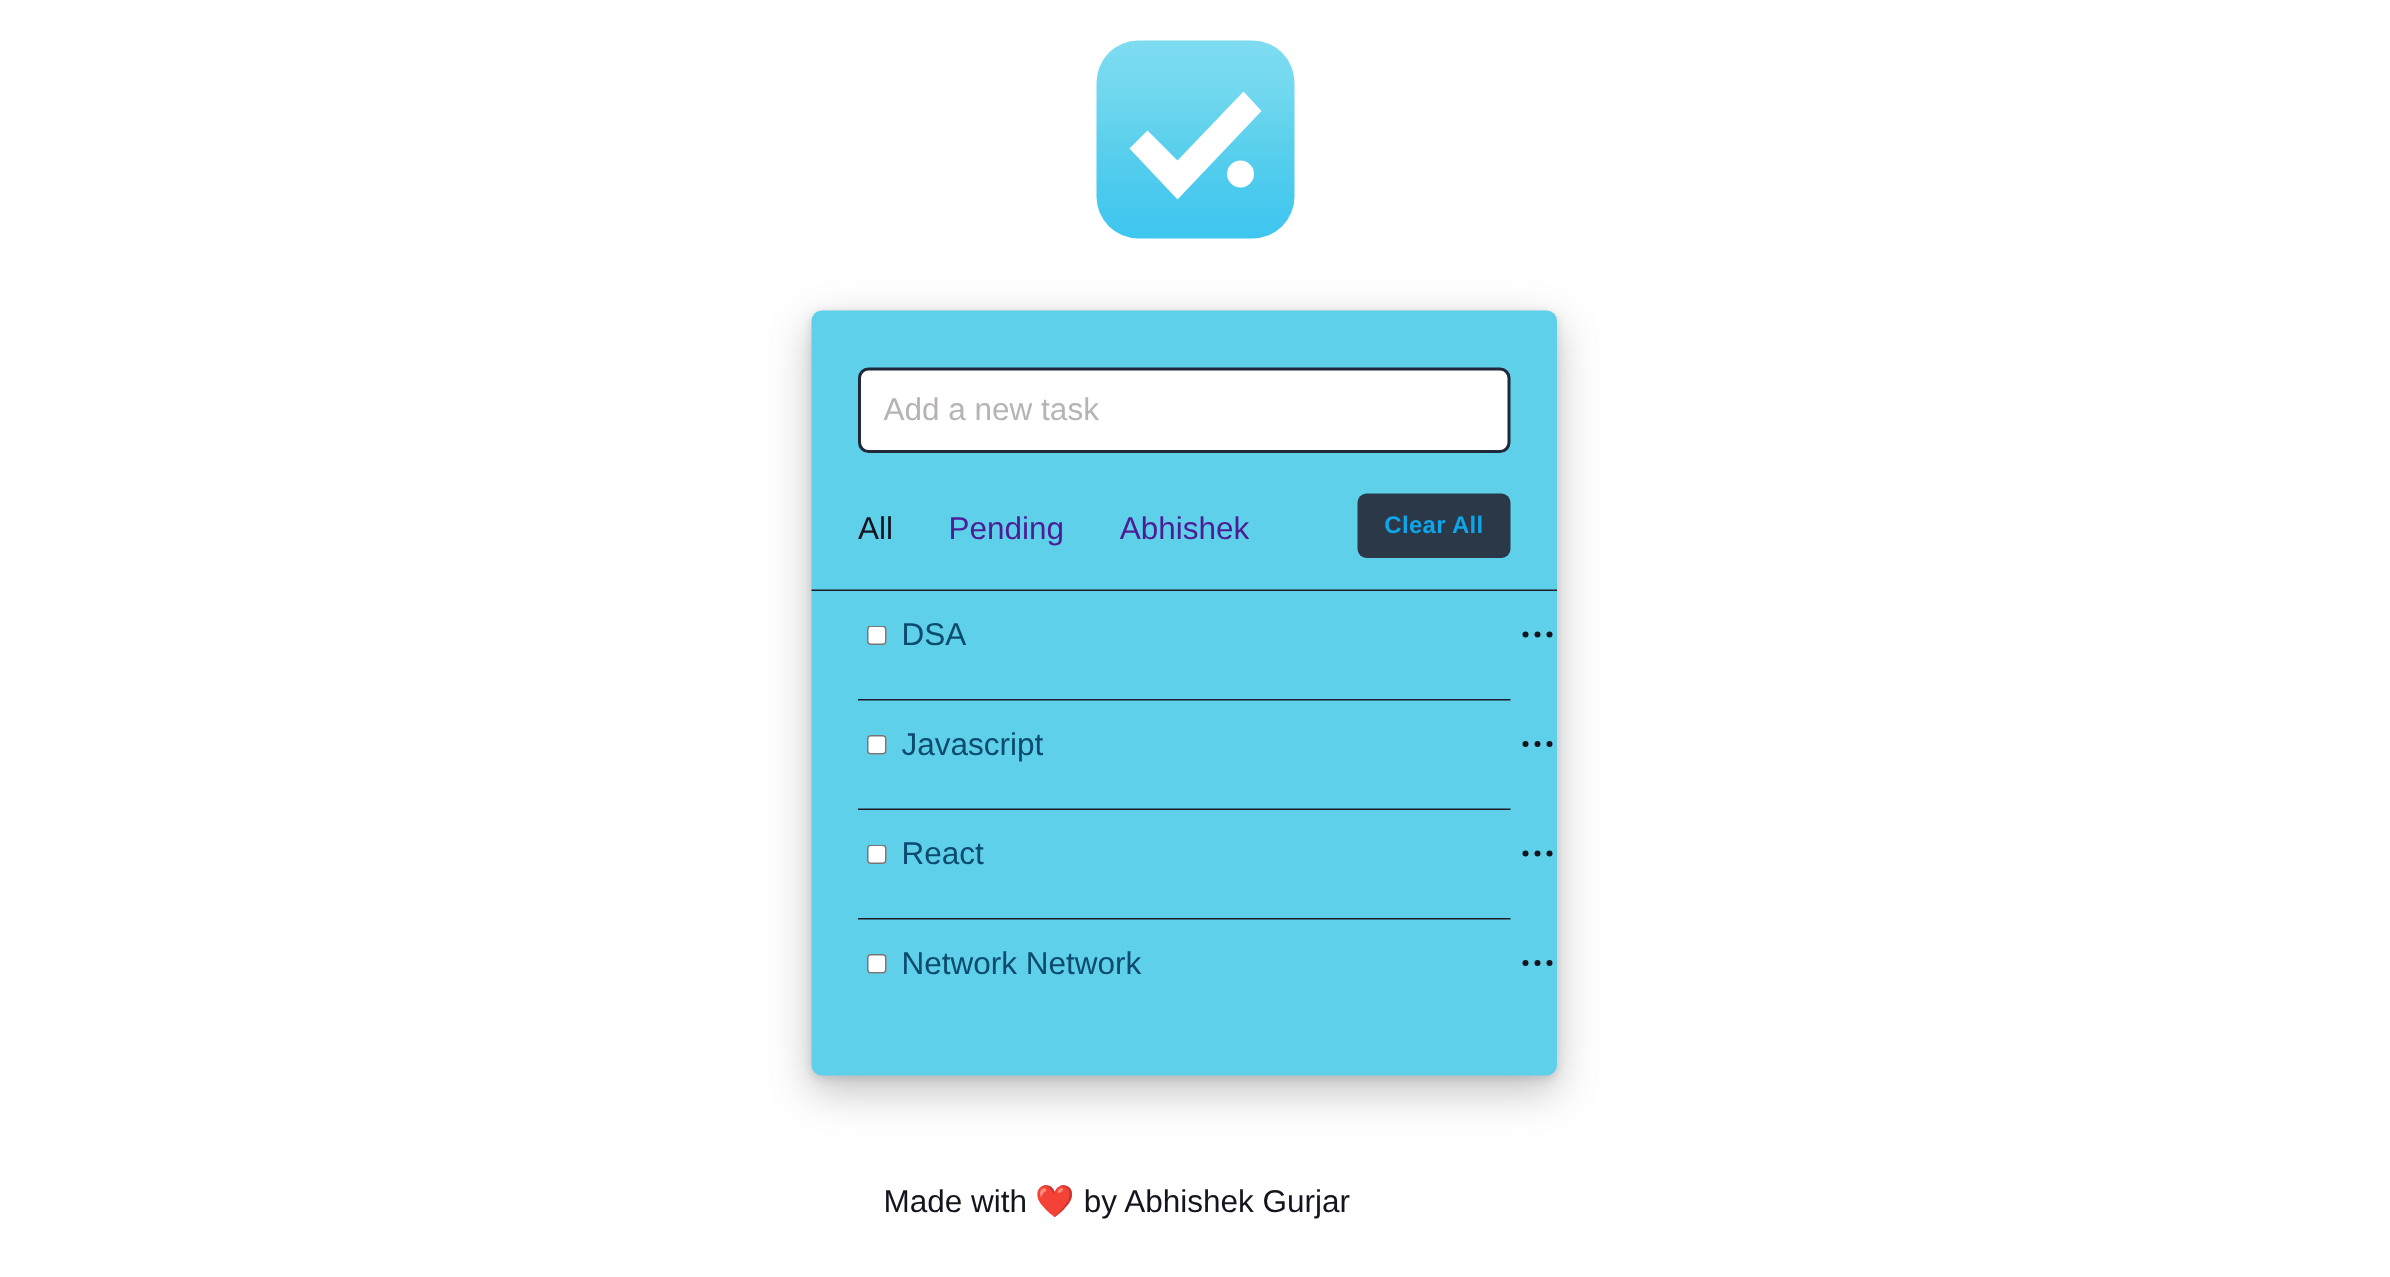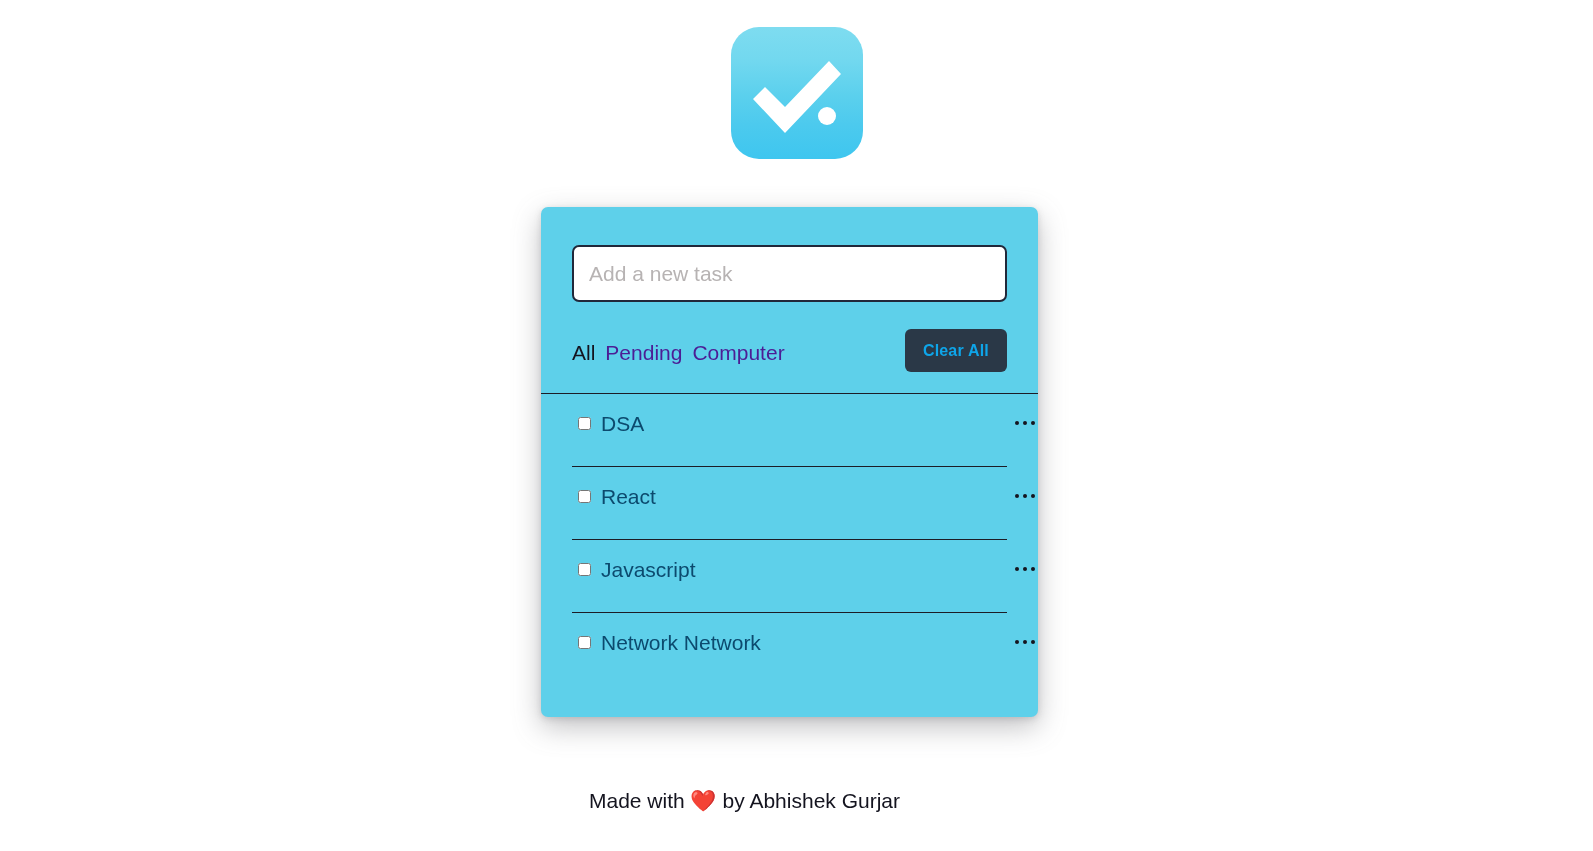--- a/index.html
+++ b/index.html
@@ -93,21 +93,21 @@
     width: 435px;
     height: 47px;
   }
   .filters {
     position: absolute;
     left: 0;
     top: 0;
     display: flex;
     align-items: center;
     height: 47px;
-    gap: 10px;
+    gap: 37px;
   }
   .filter {
     font-size: 21px;
     color: #4c1d95;
     cursor: pointer;
     line-height: 1;
     white-space: nowrap;
   }
   .filter.active {
     color: #14141f;
@@ -231,21 +231,21 @@
   </div>
 
   <div class="card">
 
     <input class="task-input" type="text" placeholder="Add a new task" style="">
 
     <div class="filters-row">
       <div class="filters">
         <span class="filter active">All</span>
         <span class="filter">Pending</span>
-        <span class="filter">Computer</span>
+        <span class="filter">Abhishek</span>
       </div>
       <button class="clear-btn">Clear All</button>
     </div>
 
     <div class="top-divider"></div>
 
     <div class="task-list">
 
       <div class="task-item">
         <div class="task-row">
@@ -256,34 +256,34 @@
           <i></i>
           <i></i>
           <i></i>
         </div>
         <div class="task-divider"></div>
       </div>
 
       <div class="task-item">
         <div class="task-row">
           <input class="task-check" type="checkbox" style="">
-          <span class="task-label">React</span>
+          <span class="task-label">Javascript</span>
         </div>
         <div class="task-menu">
           <i></i>
           <i></i>
           <i></i>
         </div>
         <div class="task-divider"></div>
       </div>
 
       <div class="task-item">
         <div class="task-row">
           <input class="task-check" type="checkbox" style="">
-          <span class="task-label">Javascript</span>
+          <span class="task-label">React</span>
         </div>
         <div class="task-menu">
           <i></i>
           <i></i>
           <i></i>
         </div>
         <div class="task-divider"></div>
       </div>
 
       <div class="task-item">

